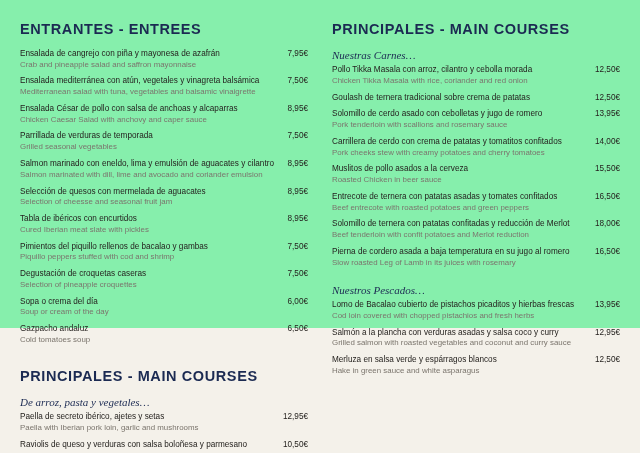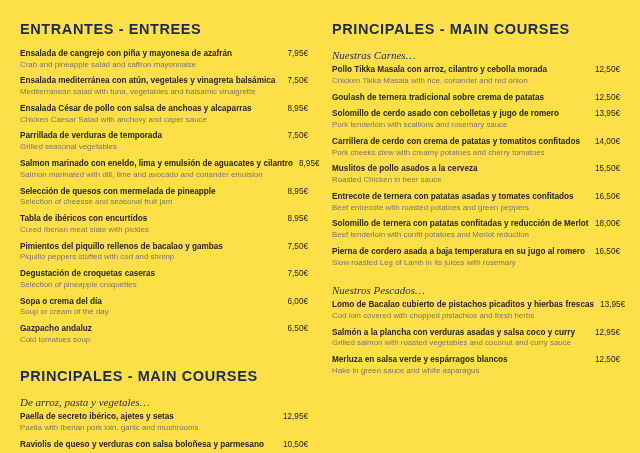--- a/index.html
+++ b/index.html
@@ -9,24 +9,24 @@
   body {
     width: 640px;
     height: 453px;
     background: #f4f1ea;
     font-family: "Liberation Sans", sans-serif;
     overflow: hidden;
   }
   .menu-page {
     display: flex;
     width: 640px;
-    height: 453px;
+    height: 328px;
     box-sizing: border-box;
     padding: 22px 8px 0 8px;
-    background: #fde047;
+    background: #86efac;
   }
   .column {
     box-sizing: border-box;
     width: 50%;
     padding: 0 12px;
   }
   .section {
     margin-bottom: 2px;
   }
   .section-title {
@@ -60,21 +60,21 @@
   }
   .item-row {
     display: flex;
     align-items: baseline;
     justify-content: space-between;
     gap: 6px;
   }
   .item-name {
     color: #25221f;
     font-family: "Liberation Sans", sans-serif;
-    font-weight: bold;
+    font-weight: normal;
     font-size: 8.2px;
     line-height: 1.25;
     white-space: nowrap;
   }
   .item-price {
     color: #25221f;
     font-family: "Liberation Sans", sans-serif;
     font-weight: normal;
     font-size: 8.2px;
     line-height: 1.25;
@@ -130,21 +130,21 @@
           </div>
           <div class="item">
             <div class="item-row">
               <span class="item-name">Salmon marinado con eneldo, lima y emulsión de aguacates y cilantro</span>
               <span class="item-price">8,95€</span>
             </div>
             <div class="item-desc">Salmon marinated with dill, lime and avocado and coriander emulsion</div>
           </div>
           <div class="item">
             <div class="item-row">
-              <span class="item-name">Selección de quesos con mermelada de pineapple</span>
+              <span class="item-name">Selección de quesos con mermelada de aguacates</span>
               <span class="item-price">8,95€</span>
             </div>
             <div class="item-desc">Selection of cheesse  and seasonal fruit jam</div>
           </div>
           <div class="item">
             <div class="item-row">
               <span class="item-name">Tabla de ibéricos con encurtidos</span>
               <span class="item-price">8,95€</span>
             </div>
             <div class="item-desc">Cured Iberian meat slate with pickles</div>

